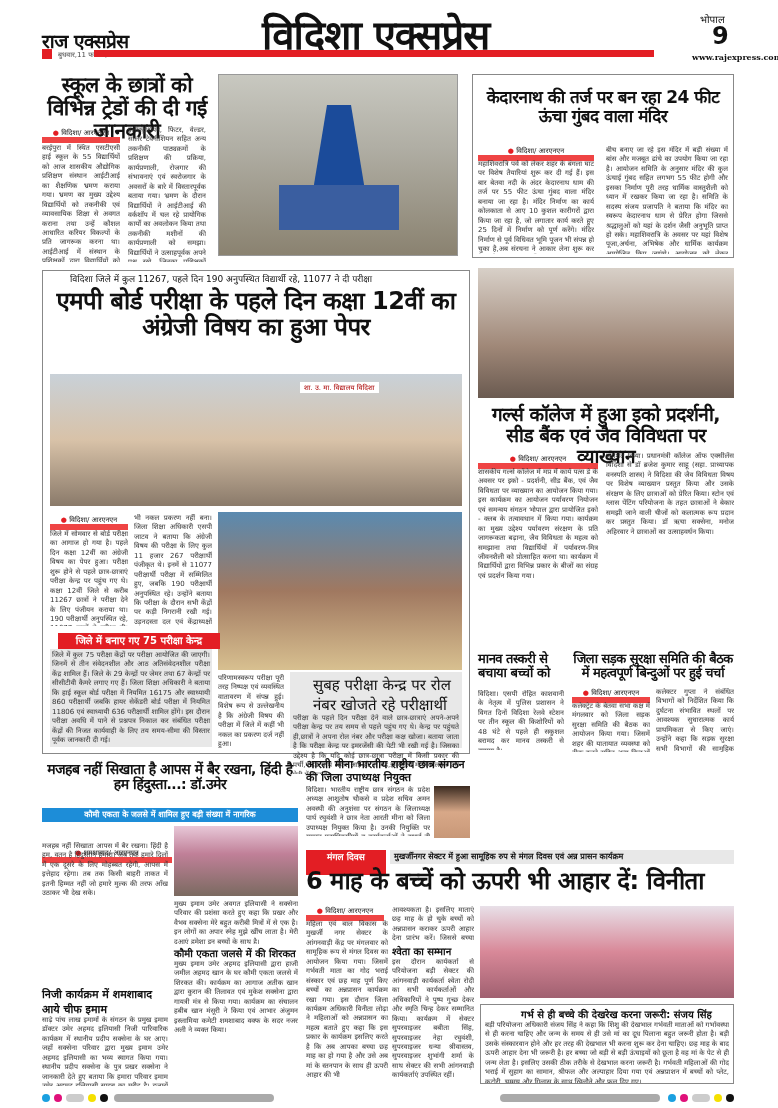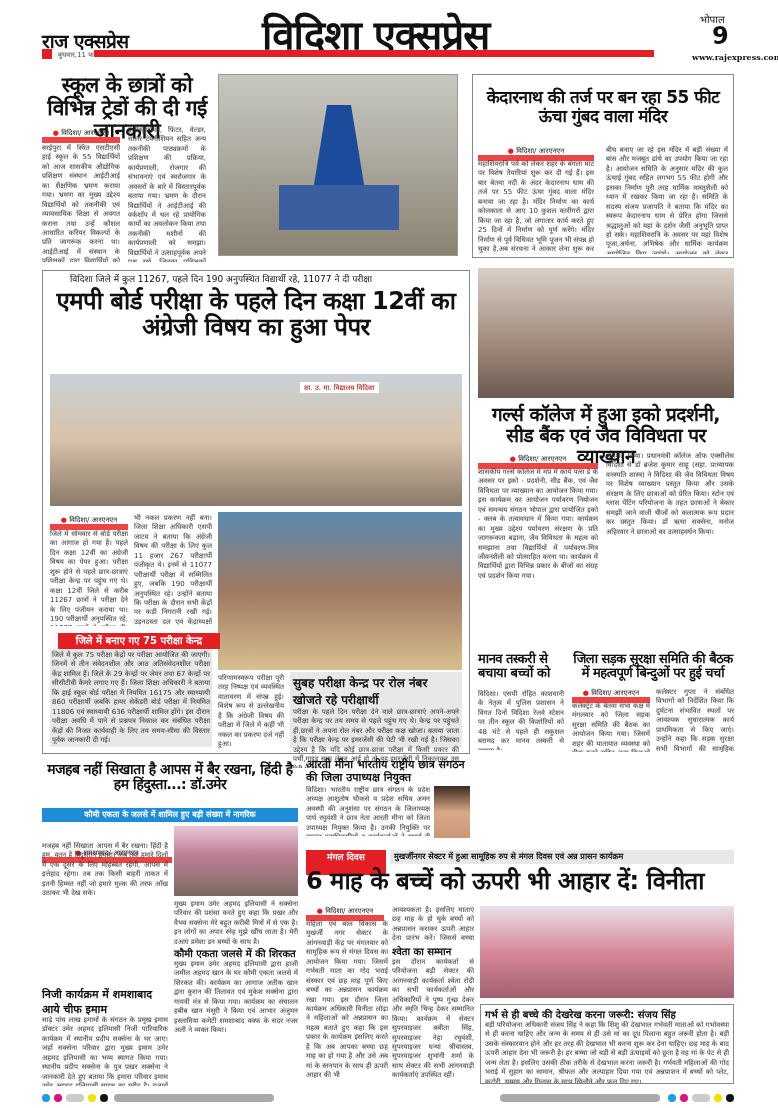--- a/index.html
+++ b/index.html
@@ -41,40 +41,40 @@
 </div>
 <div class="abs byline" style="left:42px;top:128px;width:78px;"><span class="dot">● </span><span>विदिशा/ आरएनएन</span></div>
 <div class="abs body-text" style="left:42px;top:144px;width:78px;height:118px;overflow:hidden;">बरईपुरा में स्थित एसटीएसी हाई स्कूल के 55 विद्यार्थियों को आज शासकीय औद्योगिक प्रशिक्षण संस्थान आईटीआई का शैक्षणिक भ्रमण कराया गया। भ्रमण का मुख्य उद्देश्य विद्यार्थियों को तकनीकी एवं व्यावसायिक शिक्षा से अवगत कराना तथा उन्हें कौशल आधारित करियर विकल्पों के प्रति जागरूक करना था। आईटीआई में संस्थान के प्रशिक्षकों द्वारा विद्यार्थियों को संचालित विभिन्न ट्रेडों की विस्तृत जानकारी दी गई। इस दौरान</div>
 <div class="abs body-text" style="left:128px;top:126px;width:78px;height:136px;overflow:hidden;">इलेक्ट्रिशियन, फिटर, वेल्डर, सोलर टेक्नीशियन सहित अन्य तकनीकी पाठ्यक्रमों के प्रशिक्षण की प्रक्रिया, कार्यप्रणाली, रोजगार की संभावनाएं एवं स्वरोजगार के अवसरों के बारे में विस्तारपूर्वक बताया गया। भ्रमण के दौरान विद्यार्थियों ने आईटीआई की वर्कशॉप में चल रहे प्रायोगिक कार्यों का अवलोकन किया तथा तकनीकी मशीनों की कार्यप्रणाली को समझा। विद्यार्थियों ने उत्साहपूर्वक अपने प्रश्न रखे, जिनका प्रशिक्षकों द्वारा सरल एवं सहज भाषा में समाधान किया गया।</div>
 <div class="abs photo" style="left:218px;top:74px;width:240px;height:182px;background:linear-gradient(180deg,#c8c8c0 0%,#b0aea4 40%,#8a8270 100%);border:1px solid #999;">
   <div style="position:absolute;left:90px;top:30px;width:60px;height:110px;background:#1b4b9a;clip-path:polygon(30% 0,70% 0,100% 100%,0 100%);"></div>
   <div style="position:absolute;left:60px;top:110px;width:120px;height:45px;background:#3a5ea0;"></div>
 </div>
 
 <div class="abs box" style="left:472px;top:74px;width:262px;height:184px;"></div>
-<div class="abs hl" style="left:478px;top:88px;width:250px;font-size:17px;">केदारनाथ की तर्ज पर बन रहा 55 फीट ऊंचा गुंबद वाला मंदिर</div>
+<div class="abs hl" style="left:478px;top:88px;width:250px;font-size:17px;">केदारनाथ की तर्ज पर बन रहा 24 फीट ऊंचा गुंबद वाला मंदिर</div>
 <div class="abs byline" style="left:478px;top:146px;width:116px;"><span class="dot">● </span><span>विदिशा/ आरएनएन</span></div>
 <div class="abs body-text" style="left:478px;top:160px;width:116px;height:94px;overflow:hidden;">महाशिवरात्रि पर्व को लेकर शहर के बंगला घाट पर विशेष तैयारियां शुरू कर दी गई हैं। इस बार बेतवा नदी के अंदर केदारनाथ धाम की तर्ज पर 55 फीट ऊंचा गुंबद वाला मंदिर बनाया जा रहा है। मंदिर निर्माण का कार्य कोलकाता से आए 10 कुशल कारीगरों द्वारा किया जा रहा है, जो लगातार कार्य करते हुए 25 दिनों में निर्माण को पूर्ण करेंगे। मंदिर निर्माण से पूर्व विधिवत भूमि पूजन भी संपन्न हो चुका है,अब संरचना ने आकार लेना शुरू कर दिया है। बंगला घाट स्थित यह स्थान भगवान महादेव के दर्शन के लिए विशेष महत्व रखता है। बेतवा नदी के</div>
 <div class="abs body-text" style="left:606px;top:146px;width:122px;height:108px;overflow:hidden;">बीच बनाए जा रहे इस मंदिर में बड़ी संख्या में बांस और मजबूत ढांचे का उपयोग किया जा रहा है। आयोजन समिति के अनुसार मंदिर की कुल ऊंचाई गुंबद सहित लगभग 55 फीट होगी और इसका निर्माण पूरी तरह धार्मिक वास्तुशैली को ध्यान में रखकर किया जा रहा है। समिति के सदस्य संजय प्रजापति ने बताया कि मंदिर का स्वरूप केदारनाथ धाम से प्रेरित होगा जिससे श्रद्धालुओं को यहां के दर्शन जैसी अनुभूति प्राप्त हो सके। महाशिवरात्रि के अवसर पर यहां विशेष पूजा,अर्चना, अभिषेक और धार्मिक कार्यक्रम आयोजित किए जाएंगे। आयोजन को लेकर श्रद्धालुओं में उत्साह का माहौल है और प्रतिदिन बड़ी संख्या में लोग निर्माण कार्य को देखने बंगला घाट पहुंच रहे।</div>
 
 <div class="abs box" style="left:42px;top:270px;width:428px;height:484px;"></div>
 <div class="abs" style="left:70px;top:272px;width:380px;font-size:9px;text-align:left;">विदिशा जिले में कुल 11267, पहले दिन 190 अनुपस्थित विद्यार्थी रहे, 11077 ने दी परीक्षा</div>
 <div class="abs hl" style="left:50px;top:288px;width:412px;font-size:24px;">एमपी बोर्ड परीक्षा के पहले दिन कक्षा 12वीं का अंग्रेजी विषय का हुआ पेपर</div>
 <div class="abs photo" style="left:50px;top:374px;width:412px;height:132px;background:linear-gradient(180deg,#c9d1d8 0%,#d8c2a8 50%,#8a7a6a 100%);">
   <div style="position:absolute;left:250px;top:8px;font-size:7px;background:#fff;color:#a00;padding:1px 4px;">शा. उ. मा. विद्यालय विदिशा</div>
 </div>
 <div class="abs byline" style="left:50px;top:515px;width:78px;"><span class="dot">● </span><span>विदिशा/ आरएनएन</span></div>
 <div class="abs body-text" style="left:50px;top:530px;width:78px;height:96px;overflow:hidden;">जिले में सोमवार से बोर्ड परीक्षा का आगाज हो गया है। पहले दिन कक्षा 12वीं का अंग्रेजी विषय का पेपर हुआ। परीक्षा शुरू होने से पहले छात्र-छात्राएं परीक्षा केन्द्र पर पहुंच गए थे। कक्षा 12वीं जिले से करीब 11267 छात्रों ने परीक्षा देने के लिए पंजीयन कराया था। 190 परीक्षार्थी अनुपस्थित रहे, 11077 छात्रों ने परीक्षा दी। पहले दिन एक</div>
 <div class="abs body-text" style="left:134px;top:514px;width:78px;height:112px;overflow:hidden;">भी नकल प्रकरण नहीं बना।जिला शिक्षा अधिकारी एसपी जाटव ने बताया कि अंग्रेजी विषय की परीक्षा के लिए कुल 11 हजार 267 परीक्षार्थी पंजीकृत थे। इनमें से 11077 परीक्षार्थी परीक्षा में सम्मिलित हुए, जबकि 190 परीक्षार्थी अनुपस्थित रहे। उन्होंने बताया कि परीक्षा के दौरान सभी केंद्रों पर कड़ी निगरानी रखी गई। उड़नदस्ता दल एवं केंद्राध्यक्षों द्वारा सतत निरीक्षण किया गया। जिसके</div>
 <div class="abs photo" style="left:218px;top:512px;width:244px;height:158px;background:linear-gradient(180deg,#5a8ab0 0%,#a07860 50%,#d8c090 100%);"></div>
 <div class="abs red-banner" style="left:50px;top:633px;width:162px;height:16px;font-size:10px;line-height:16px;margin-left:8px;">जिले में बनाए गए 75 परीक्षा केन्द्र</div>
 <div class="abs body-text grey-box" style="left:50px;top:649px;width:162px;height:98px;overflow:hidden;padding:2px;">जिले में कुल 75 परीक्षा केंद्रों पर परीक्षा आयोजित की जाएगी। जिनमें से तीन संवेदनशील और आठ अतिसंवेदनशील परीक्षा केंद्र शामिल हैं। जिले के 29 केन्द्रों पर जेमर तथा 67 केन्द्रों पर सीसीटीवी कैमरे लगाए गए हैं। जिला शिक्षा अधिकारी ने बताया कि हाई स्कूल बोर्ड परीक्षा में नियमित 16175 और स्वाध्यायी 860 परीक्षार्थी जबकि हायर सेकेंडरी बोर्ड परीक्षा में नियमित 11806 एवं स्वाध्यायी 636 परीक्षार्थी शामिल होंगे। इस दौरान परीक्षा अवधि में पाने से प्रश्नपत्र निकाल कर संबंधित परीक्षा केंद्रों की निजत कार्यवाही के लिए तय समय-सीमा की विस्तार पूर्वक जानकारी दी गई।</div>
 <div class="abs body-text" style="left:218px;top:674px;width:66px;height:74px;overflow:hidden;">परिणामस्वरूप परीक्षा पूरी तरह निष्पक्ष एवं व्यवस्थित वातावरण में संपन्न हुई। विशेष रूप से उल्लेखनीय है कि अंग्रेजी विषय की परीक्षा में जिले में कहीं भी नकल का प्रकरण दर्ज नहीं हुआ।</div>
 <div class="abs grey-box" style="left:290px;top:672px;width:172px;height:76px;padding:2px 3px;">
-  <div style="font-size:12px;font-weight:bold;">सुबह परीक्षा केन्द्र पर रोल नंबर खोजते रहे परीक्षार्थी</div>
+  <div style="font-size:15px;font-weight:normal;margin-left:20px;">सुबह परीक्षा केन्द्र पर रोल नंबर खोजते रहे परीक्षार्थी</div>
   <div class="body-text" style="height:60px;overflow:hidden;">परीक्षा के पहले दिन परीक्षा देने वाले छात्र-छात्राएं अपने-अपने परीक्षा केन्द्र पर तय समय से पहले पहुंच गए थे। केन्द्र पर पहुंचते ही,छात्रों ने अपना रोल नंबर और परीक्षा कक्ष खोजा। बताया जाता है कि परीक्षा केन्द्र पर इमरजेंसी की पेटी भी रखी गई है। जिसका उद्देश्य है कि यदि कोई छात्र-छात्रा परीक्षा में किसी प्रकार की पर्ची,गाइड साथ लेकर आई हो तो वह,इमरजेंसी में निकालकर उस पेटी में डाल दें।</div>
 </div>
 
 <div class="abs photo" style="left:478px;top:268px;width:256px;height:130px;background:linear-gradient(180deg,#d8d0c8 0%,#a08878 60%,#6a5a50 100%);"></div>
 <div class="abs hl" style="left:478px;top:404px;width:256px;font-size:19px;">गर्ल्स कॉलेज में हुआ इको प्रदर्शनी, सीड बैंक एवं जैव विविधता पर व्याख्यान</div>
 <div class="abs byline" style="left:478px;top:454px;width:120px;"><span class="dot">● </span><span>विदिशा/ आरएनएन</span></div>
 <div class="abs body-text" style="left:478px;top:468px;width:120px;height:170px;overflow:hidden;">शासकीय गर्ल्स कॉलेज में मप्र में कार्य पत्स डे के अवसर पर इको - प्रदर्शनी, सीड बैंक, एवं जैव विविधता पर व्याख्यान का आयोजन किया गया। इस कार्यक्रम का आयोजन पर्यावरण नियोजन एवं समन्वय संगठन भोपाल द्वारा प्रायोजित इको - क्लब के तत्वावधान में किया गया। कार्यक्रम का मुख्य उद्देश्य पर्यावरण संरक्षण के प्रति जागरूकता बढ़ाना, जैव विविधता के महत्व को समझाना तथा विद्यार्थियों में पर्यावरण-मित्र जीवनशैली को प्रोत्साहित करना था। कार्यक्रम में विद्यार्थियों द्वारा विभिन्न प्रकार के बीजों का संग्रह एवं प्रदर्शन किया गया।</div>
 <div class="abs body-text" style="left:606px;top:452px;width:128px;height:186px;overflow:hidden;">प्रदर्शित किया। प्रधानमंत्री कॉलेज ऑफ एक्सीलेंस विदिशा से डॉ ब्रजेश कुमार साहू (सहा. प्राध्यापक वनस्पति शास्त्र) ने विदिशा की जैव विविधता विषय पर विशेष व्याख्यान प्रस्तुत किया और उसके संरक्षण के लिए छात्राओं को प्रेरित किया। स्टोन एवं ग्लास पेंटिंग परियोजना के तहत छात्राओं ने बेकार समझी जाने वाली चीजों को कलात्मक रूप प्रदान कर प्रस्तुत किया। डॉ ऋचा सक्सेना, मनोज अहिरवार ने छात्राओं का उत्साहवर्धन किया।</div>
 
 <div class="abs hl" style="left:478px;top:652px;width:86px;font-size:13px;text-align:left;">मानव तस्करी से बचाया बच्चों को</div>
@@ -83,41 +83,41 @@
 <div class="abs hl" style="left:572px;top:652px;width:162px;font-size:13px;">जिला सड़क सुरक्षा समिति की बैठक में महत्वपूर्ण बिन्दुओं पर हुई चर्चा</div>
 <div class="abs byline" style="left:572px;top:688px;width:78px;"><span class="dot">● </span><span>विदिशा/ आरएनएन</span></div>
 <div class="abs body-text" style="left:572px;top:702px;width:78px;height:50px;overflow:hidden;">कलेक्ट्रेट के बेतवा सभा कक्ष में मंगलवार को जिला सड़क सुरक्षा समिति की बैठक का आयोजन किया गया। जिसमें शहर की यातायात व्यवस्था को ठीक करने सहित अन्य बिन्दुओं पर विस्तार से चर्चा की गई।</div>
 <div class="abs body-text" style="left:656px;top:688px;width:78px;height:64px;overflow:hidden;">कलेक्टर गुप्ता ने संबंधित विभागों को निर्देशित किया कि दुर्घटना संभावित स्थलों पर आवश्यक सुधारात्मक कार्य प्राथमिकता से किए जाएं। उन्होंने कहा कि सड़क सुरक्षा सभी विभागों की सामूहिक जिम्मेदारी है।</div>
 
 <div class="abs hl" style="left:42px;top:762px;width:256px;font-size:14px;">मजहब नहीं सिखाता है आपस में बैर रखना, हिंदी है हम हिंदुस्ता...: डॉ.उमेर</div>
 <div class="abs blue-banner" style="left:42px;top:808px;width:256px;height:14px;font-size:8px;line-height:14px;">कौमी एकता के जलसे में शामिल हुए बड़ी संख्या में नागरिक</div>
 <div class="abs byline" style="left:42px;top:828px;width:130px;margin-top:20px;"><span class="dot">● </span><span>शमशाबाद/ आरएनएन</span></div>
 <div class="abs body-text" style="left:42px;top:842px;width:126px;height:138px;overflow:hidden;">मजहब नहीं सिखाता आपस में बैर रखना। हिंदी है हम, वतन है हिंदुस्तान हमारा। जब तक हमारे दिलों में एक दूसरे के लिए मोहब्बत रहेगी, आपस में इत्तेहाद रहेगा। तब तक किसी बाहरी ताकत में इतनी हिम्मत नहीं जो हमारे मुल्क की तरफ आँख उठाकर भी देख सके।</div>
 <div class="abs photo" style="left:174px;top:826px;width:124px;height:70px;background:linear-gradient(180deg,#e8c8d8 0%,#c08098 40%,#7a6a60 100%);"></div>
-<div class="abs body-text" style="left:174px;top:900px;width:124px;height:44px;overflow:hidden;">मुख्य इमाम उमेर अहमद इलियासी ने सक्सेना परिवार की प्रशंसा करते हुए कहा कि प्रखर और वैभव सक्सेना मेरे बहुत करीबी मित्रों में से एक है। इन लोगों का अपार स्नेह मुझे खींच लाता है। मेरी दुआएं हमेशा इन बच्चों के साथ है।</div>
+<div class="abs body-text" style="left:174px;top:900px;width:124px;height:44px;overflow:hidden;">मुख्य इमाम उमेर अवगत इलियासी ने सक्सेना परिवार की प्रशंसा करते हुए कहा कि प्रखर और वैभव सक्सेना मेरे बहुत करीबी मित्रों में से एक है। इन लोगों का अपार स्नेह मुझे खींच लाता है। मेरी दुआएं हमेशा इन बच्चों के साथ है।</div>
 <div class="abs" style="left:174px;top:946px;width:124px;font-size:10px;font-weight:bold;">कौमी एकता जलसे में की शिरकत</div>
 <div class="abs body-text" style="left:174px;top:960px;width:124px;height:126px;overflow:hidden;">मुख्य इमाम उमेर अहमद इलियासी द्वारा हाजी जमील अहमद खान के घर कौमी एकता जलसे में शिरकत की। कार्यक्रम का आगाज अतीक खान द्वारा कुरान की तिलावत एवं मुकेश सक्सेना द्वारा गायत्री मंत्र से किया गया। कार्यक्रम का संचालन हबीब खान मंसूरी ने किया एवं आभार अंजुमन इस्लामिया कमेटी शमशाबाद वक्फ के सदर नजर अली ने व्यक्त किया।</div>
 <div class="abs" style="left:42px;top:986px;width:126px;font-size:11px;font-weight:bold;">निजी कार्यक्रम में शमशाबाद आये चीफ इमाम</div>
 <div class="abs body-text" style="left:42px;top:1016px;width:126px;height:70px;overflow:hidden;">साढ़े पांच लाख इमामों के संगठन के प्रमुख इमाम डॉक्टर उमेर अहमद इलियासी निजी पारिवारिक कार्यक्रम में स्थानीय प्रदीप सक्सेना के घर आए। जहाँ सक्सेना परिवार द्वारा मुख्य इमाम उमेर अहमद इलियासी का भव्य स्वागत किया गया। स्थानीय प्रदीप सक्सेना के पुत्र प्रखर सक्सेना ने जानकारी देते हुए बताया कि हमारा परिवार इमाम उमेर अहमद इलियासी साहब का मुरीद है। हजारों कार्यों दिनों से इच्छा थी कि</div>
 
 <div class="abs" style="left:306px;top:758px;width:166px;font-size:11px;font-weight:bold;line-height:1.2;">आरती मीना भारतीय राष्ट्रीय छात्र संगठन की जिला उपाध्यक्ष नियुक्त</div>
 <div class="abs photo" style="left:434px;top:786px;width:36px;height:52px;background:linear-gradient(180deg,#3a2a20 0%,#d8a888 50%,#c89878 100%);"></div>
 <div class="abs body-text" style="left:306px;top:786px;width:124px;height:50px;overflow:hidden;">विदिशा। भारतीय राष्ट्रीय छात्र संगठन के प्रदेश अध्यक्ष आशुतोष चौकसे व प्रदेश सचिव अमन अवस्थी की अनुशंसा पर संगठन के जिलाध्यक्ष पार्थ रघुवंशी ने छात्र नेता आरती मीना को जिला उपाध्यक्ष नियुक्त किया है। उनकी नियुक्ति पर समस्त पदाधिकारियों व कार्यकर्ताओं ने बधाई दी है।</div>
 
 <div class="abs red-banner" style="left:306px;top:850px;width:80px;height:25px;font-size:9px;line-height:14px;">मंगल दिवस</div>
 <div class="abs" style="left:390px;top:850px;width:344px;height:14px;font-size:8px;line-height:14px;font-weight:bold;background:#e8e8e8;padding-left:4px;">मुखर्जीनगर सेक्टर में हुआ सामूहिक रुप से मंगल दिवस एवं अन्न प्रासन कार्यक्रम</div>
 <div class="abs hl" style="left:306px;top:868px;width:428px;font-size:24px;text-align:left;">6 माह के बच्चें को ऊपरी भी आहार दें: विनीता</div>
 <div class="abs byline" style="left:306px;top:906px;width:78px;"><span class="dot">● </span><span>विदिशा/ आरएनएन</span></div>
 <div class="abs body-text" style="left:306px;top:920px;width:82px;height:166px;overflow:hidden;">महिला एवं बाल विकास के मुखर्जी नगर सेक्टर के आंगनवाड़ी केंद्र पर मंगलवार को सामूहिक रूप से मंगल दिवस का आयोजन किया गया। जिसमें गर्भवती माता का गोद भराई संस्कार एवं छह माह पूर्ण किए बच्चों का अन्नप्रासन कार्यक्रम रखा गया। इस दौरान जिला कार्यक्रम अधिकारी विनीता लोढ़ा ने महिलाओं को अन्नप्रासन का महत्व बताते हुए कहा कि इस प्रकार के कार्यक्रम इसलिए करते है कि अब आपका बच्चा छह माह का हो गया है और उसे अब मां के स्तनपान के साथ ही ऊपरी आहार की भी</div>
 <div class="abs body-text" style="left:392px;top:906px;width:82px;height:36px;overflow:hidden;">आवश्यकता है। इसलिए माताएं छह माह के हो चुके बच्चों को अन्नप्रासन कराकर ऊपरी आहार देना प्रारंभ करें। जिससे बच्चा स्वस्थ रहता है।</div>
 <div class="abs" style="left:392px;top:944px;width:82px;font-size:10px;font-weight:bold;">श्वेता का सम्मान</div>
 <div class="abs body-text" style="left:392px;top:958px;width:82px;height:128px;overflow:hidden;">इस दौरान कार्यकर्ता से परियोजना बड़ी सेक्टर की आंगनवाड़ी कार्यकर्ता श्वेता रोदी का सभी कार्यकर्ताओं और अधिकारियों ने पुष्प गुच्छ देकर और स्मृति चिन्ह देकर सम्मानित किया। कार्यक्रम में सेक्टर सुपरवाइजर बबीता सिंह, सुपरवाइजर नेहा रघुवंशी, सुपरवाइजर धन्या श्रीवास्तव, सुपरवाइजर शुभांगी शर्मा के साथ सेक्टर की सभी आंगनवाड़ी कार्यकर्ताएं उपस्थित रहीं।</div>
 <div class="abs photo" style="left:480px;top:906px;width:254px;height:92px;background:linear-gradient(180deg,#e8e0e8 0%,#d88898 50%,#a06070 100%);"></div>
 <div class="abs box" style="left:480px;top:1004px;width:254px;height:80px;padding:2px 4px;">
-  <div style="font-size:10px;font-weight:bold;">गर्भ से ही बच्चे की देखरेख करना जरूरी: संजय सिंह</div>
+  <div style="font-size:10px;font-weight:bold;margin-left:36px;">गर्भ से ही बच्चे की देखरेख करना जरूरी: संजय सिंह</div>
   <div class="body-text" style="height:62px;overflow:hidden;">बड़ी परियोजना अधिकारी संजय सिंह ने कहा कि शिशु की देखभाल गर्भवती माताओं को गर्भावस्था से ही करना चाहिए और जन्म के समय से ही उसे मां का दूध पिलाना बहुत जरूरी होता है। बड़ी उसके संस्कारवान होने और हर तरह की देखभाल भी करना शुरू कर देना चाहिए। छह माह के बाद ऊपरी आहार देना भी जरूरी है। हर बच्चा जो बड़ी से बड़ी ऊंचाइयों को छूता है वह मां के पेट से ही जन्म लेता है। इसलिए उसकी ठीक तरीके से देखभाल करना जरूरी है। गर्भवती महिलाओं की गोद भराई में सुहाग का सामान, श्रीफल और अल्पाहार दिया गया एवं अन्नप्राशन में बच्चों को प्लेट, कटोरी, चम्मच और गिलास के साथ खिलौने और फल दिए गए।</div>
 </div>
 
 <div class="reg" style="left:42px;background:#1aa0e0;"></div>
 <div class="reg" style="left:54px;background:#e0107a;"></div>
 <div class="reg" style="left:66px;width:18px;border-radius:4px;background:#ccc;"></div>
 <div class="reg" style="left:88px;background:#f5e000;"></div>
 <div class="reg" style="left:100px;background:#111;"></div>
 <div class="abs" style="left:114px;top:1094px;width:160px;height:8px;border-radius:4px;background:#aaa;"></div>
 <div class="abs" style="left:500px;top:1094px;width:160px;height:8px;border-radius:4px;background:#aaa;"></div>

